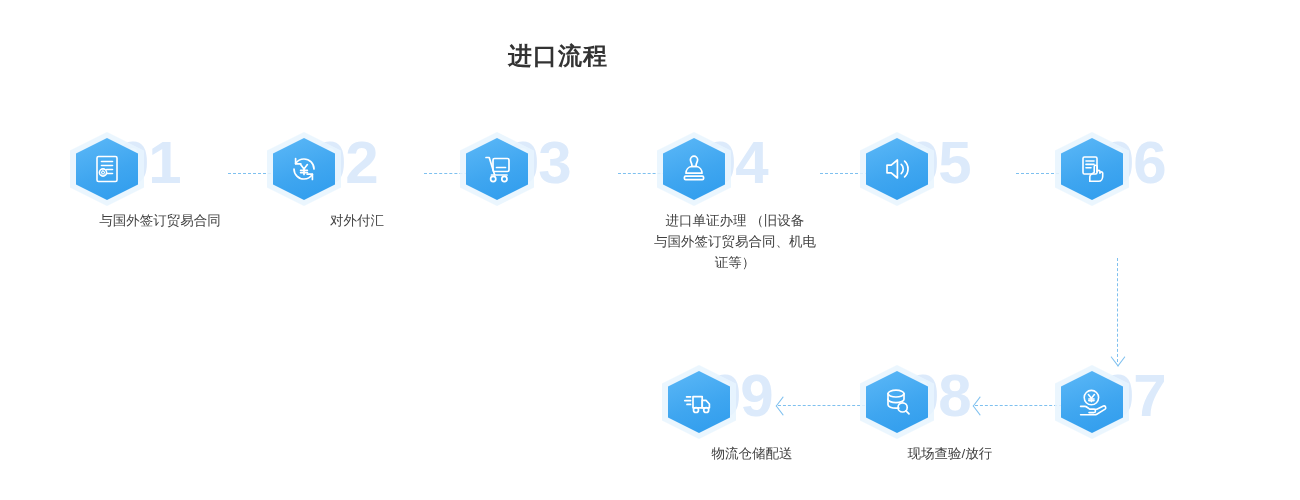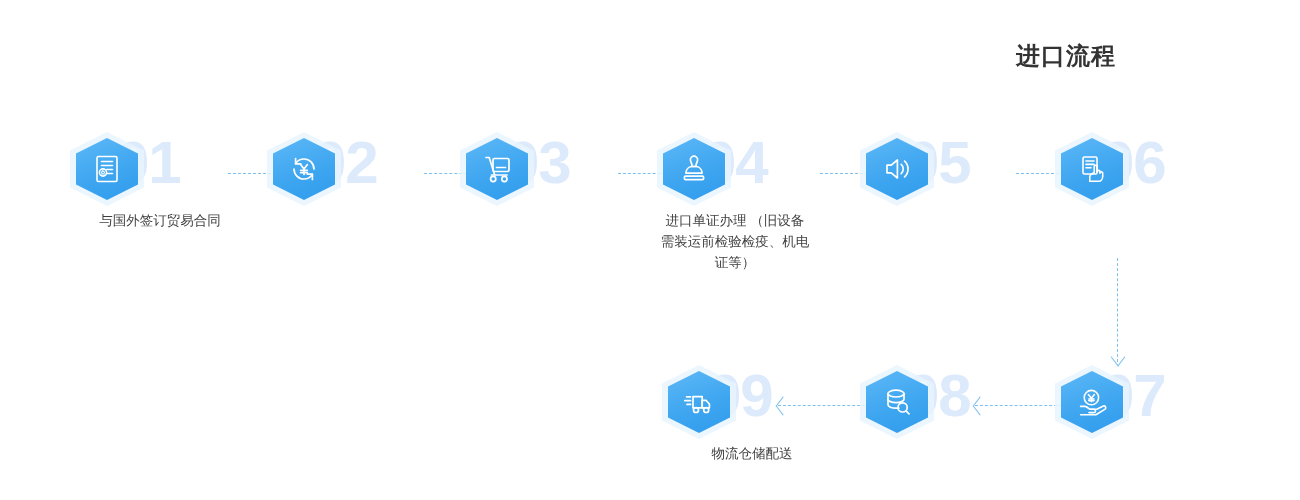--- a/index.html
+++ b/index.html
@@ -14,21 +14,21 @@
     overflow: hidden;
     position: relative;
   }
 
   
   #diagram-title {
     position: absolute;
     top: 40px;
     left: 0;
     width: 1116px;
-    text-align: right;
+    text-align: center;
     font-size: 24px;
     font-weight: bold;
     color: #333333;
     letter-spacing: 1px;
   }
 
   
   #flow-canvas {
     position: absolute;
     left: 0;
@@ -232,20 +232,21 @@
       <polyline points="8.6,6.6 8.6,11.8 13.8,11.8"></polyline>
       <polyline points="25.4,27.4 25.4,22.2 20.2,22.2"></polyline>
       <path d="M13.6 12.6 L17 17 l3.4-4.4"></path>
       <line x1="17" y1="17" x2="17" y2="22.4"></line>
       <line x1="13.6" y1="18.3" x2="20.4" y2="18.3"></line>
       <line x1="13.6" y1="20.6" x2="20.4" y2="20.6"></line>
     </svg>
           </span>
         </div>
       </div>
+      <div class="step-label narrow">对外付汇</div>
     </div>
     <div class="step-node" style="left: 448px; top: 130px;">
       <div class="step-badge">
         <div class="step-number">03</div>
         <div class="hex-halo"></div>
         <div class="hex-shape">
           <span>
     <svg width="34" height="34" viewBox="0 0 34 34" fill="none" stroke="#ffffff" stroke-width="1.7" stroke-linecap="round" stroke-linejoin="round">
       <rect x="13" y="6.5" width="16" height="13" rx="1.5"></rect>
       <line x1="16.5" y1="15.5" x2="25.5" y2="15.5"></line>
@@ -266,21 +267,21 @@
           <span>
     <svg width="34" height="34" viewBox="0 0 34 34" fill="none" stroke="#ffffff" stroke-width="1.7" stroke-linecap="round" stroke-linejoin="round">
       <path d="M13.4 7.8a3.6 3.6 0 0 1 7.2 0c0 2.2-1.5 3.2-1.5 5.1v1.6h-4.2v-1.6c0-1.9-1.5-2.9-1.5-5.1z"></path>
       <path d="M9 21.2c0-3.4 2.4-6.3 5.6-6.7h4.8c3.2.4 5.6 3.3 5.6 6.7z"></path>
       <rect x="7.4" y="24.2" width="19.2" height="3.4" rx="1.2"></rect>
     </svg>
           </span>
         </div>
       </div>
       <div class="step-label">进口单证办理 （旧设备
-需装运前检验检疫、机电
+与国外签订贸易合同、机电
 证等）</div>
     </div>
     <div class="step-node" style="left: 848px; top: 130px;">
       <div class="step-badge">
         <div class="step-number">05</div>
         <div class="hex-halo"></div>
         <div class="hex-shape">
           <span>
     <svg width="34" height="34" viewBox="0 0 34 34" fill="none" stroke="#ffffff" stroke-width="1.7" stroke-linecap="round" stroke-linejoin="round">
       <path d="M7 13.2h4.2L17.4 8v18l-6.2-5.2H7z"></path>
@@ -338,20 +339,21 @@
     <svg width="34" height="34" viewBox="0 0 34 34" fill="none" stroke="#ffffff" stroke-width="1.7" stroke-linecap="round" stroke-linejoin="round">
       <ellipse cx="16" cy="8.6" rx="8" ry="3.4"></ellipse>
       <path d="M8 8.6v5.6c0 1.9 3.6 3.4 8 3.4s8-1.5 8-3.4V8.6"></path>
       <path d="M8 14.2v5.6c0 1.9 3.6 3.4 8 3.4 1 0 2-.1 2.9-.2"></path>
       <circle cx="22.6" cy="22.4" r="4.6"></circle>
       <line x1="26" y1="25.8" x2="29" y2="28.8"></line>
     </svg>
           </span>
         </div>
       </div>
+      <div class="step-label narrow">现场查验/放行</div>
     </div>
     <div class="step-node" style="left: 650px; top: 363px;">
       <div class="step-badge">
         <div class="step-number">09</div>
         <div class="hex-halo"></div>
         <div class="hex-shape">
           <span>
     <svg width="34" height="34" viewBox="0 0 34 34" fill="none" stroke="#ffffff" stroke-width="1.7" stroke-linecap="round" stroke-linejoin="round">
       <path d="M11 11.6h9.2v11.2H11z"></path>
       <path d="M20.2 15.4h3.8l3.4 3.6v3.8h-7.2z"></path>

